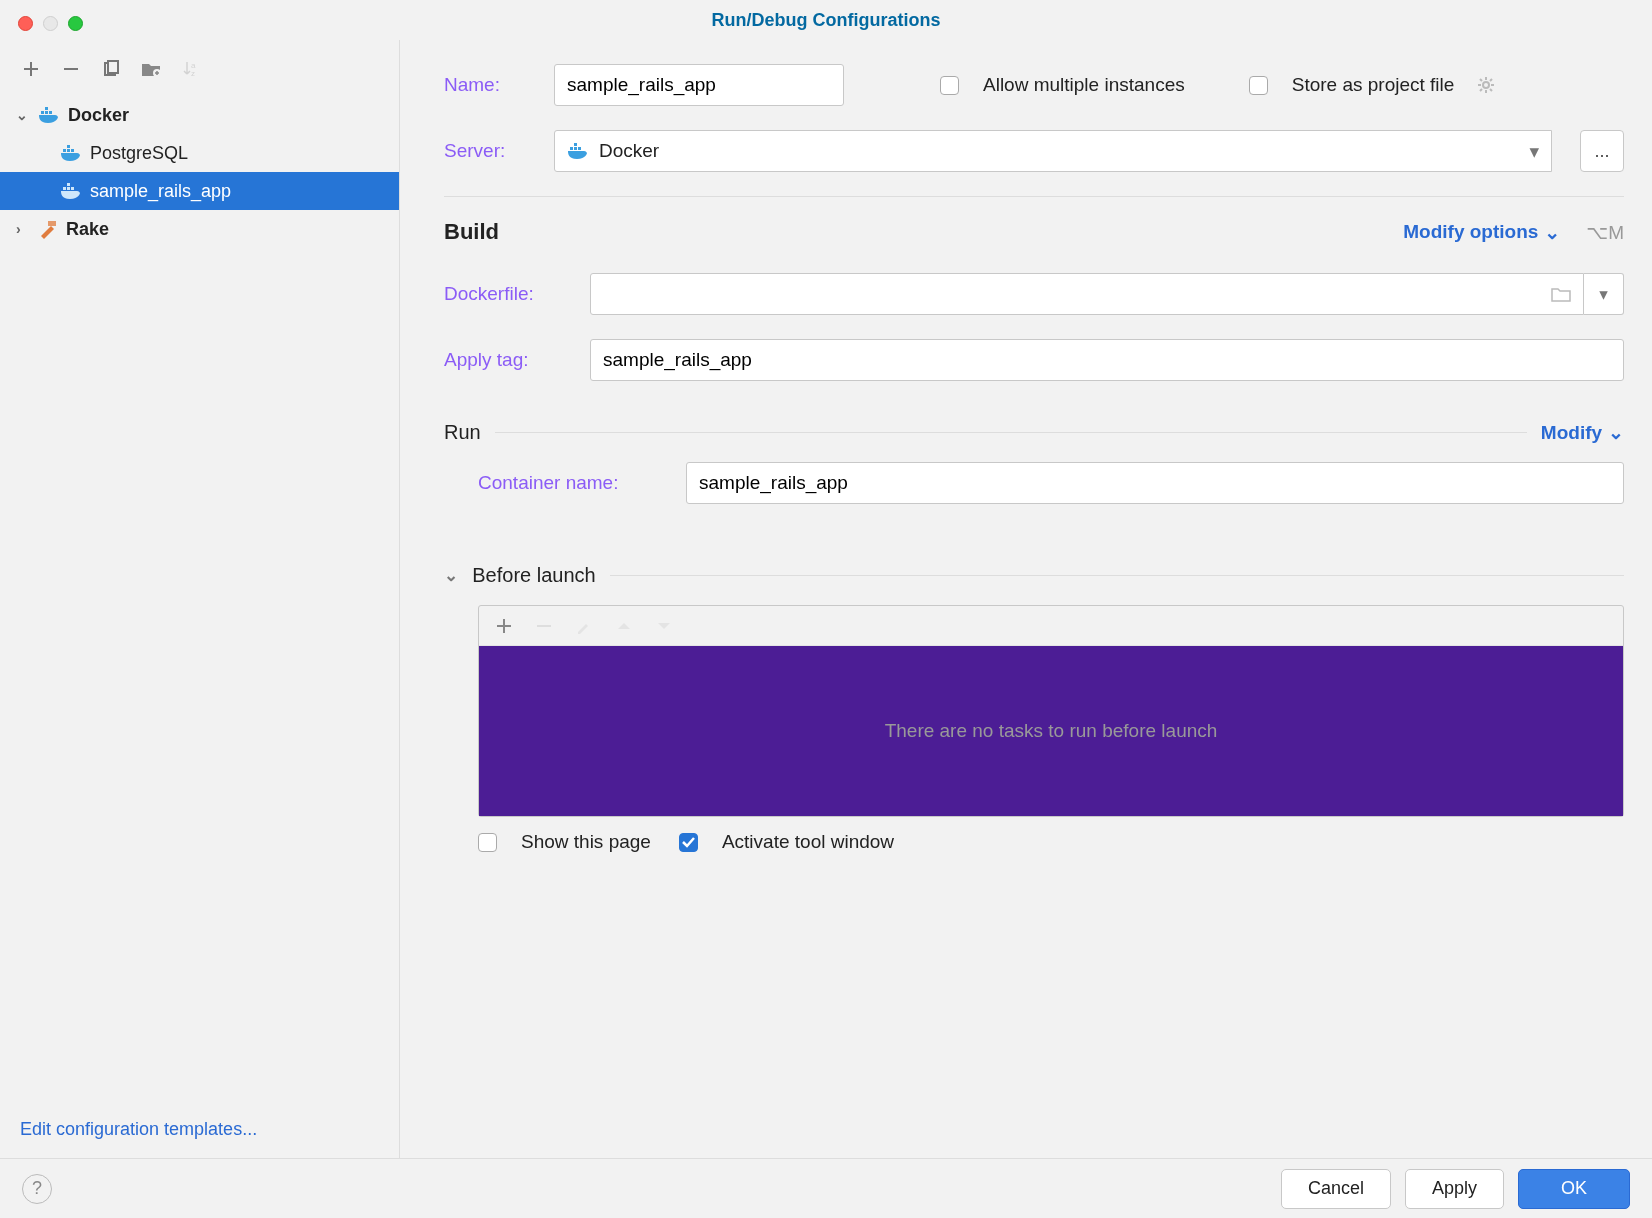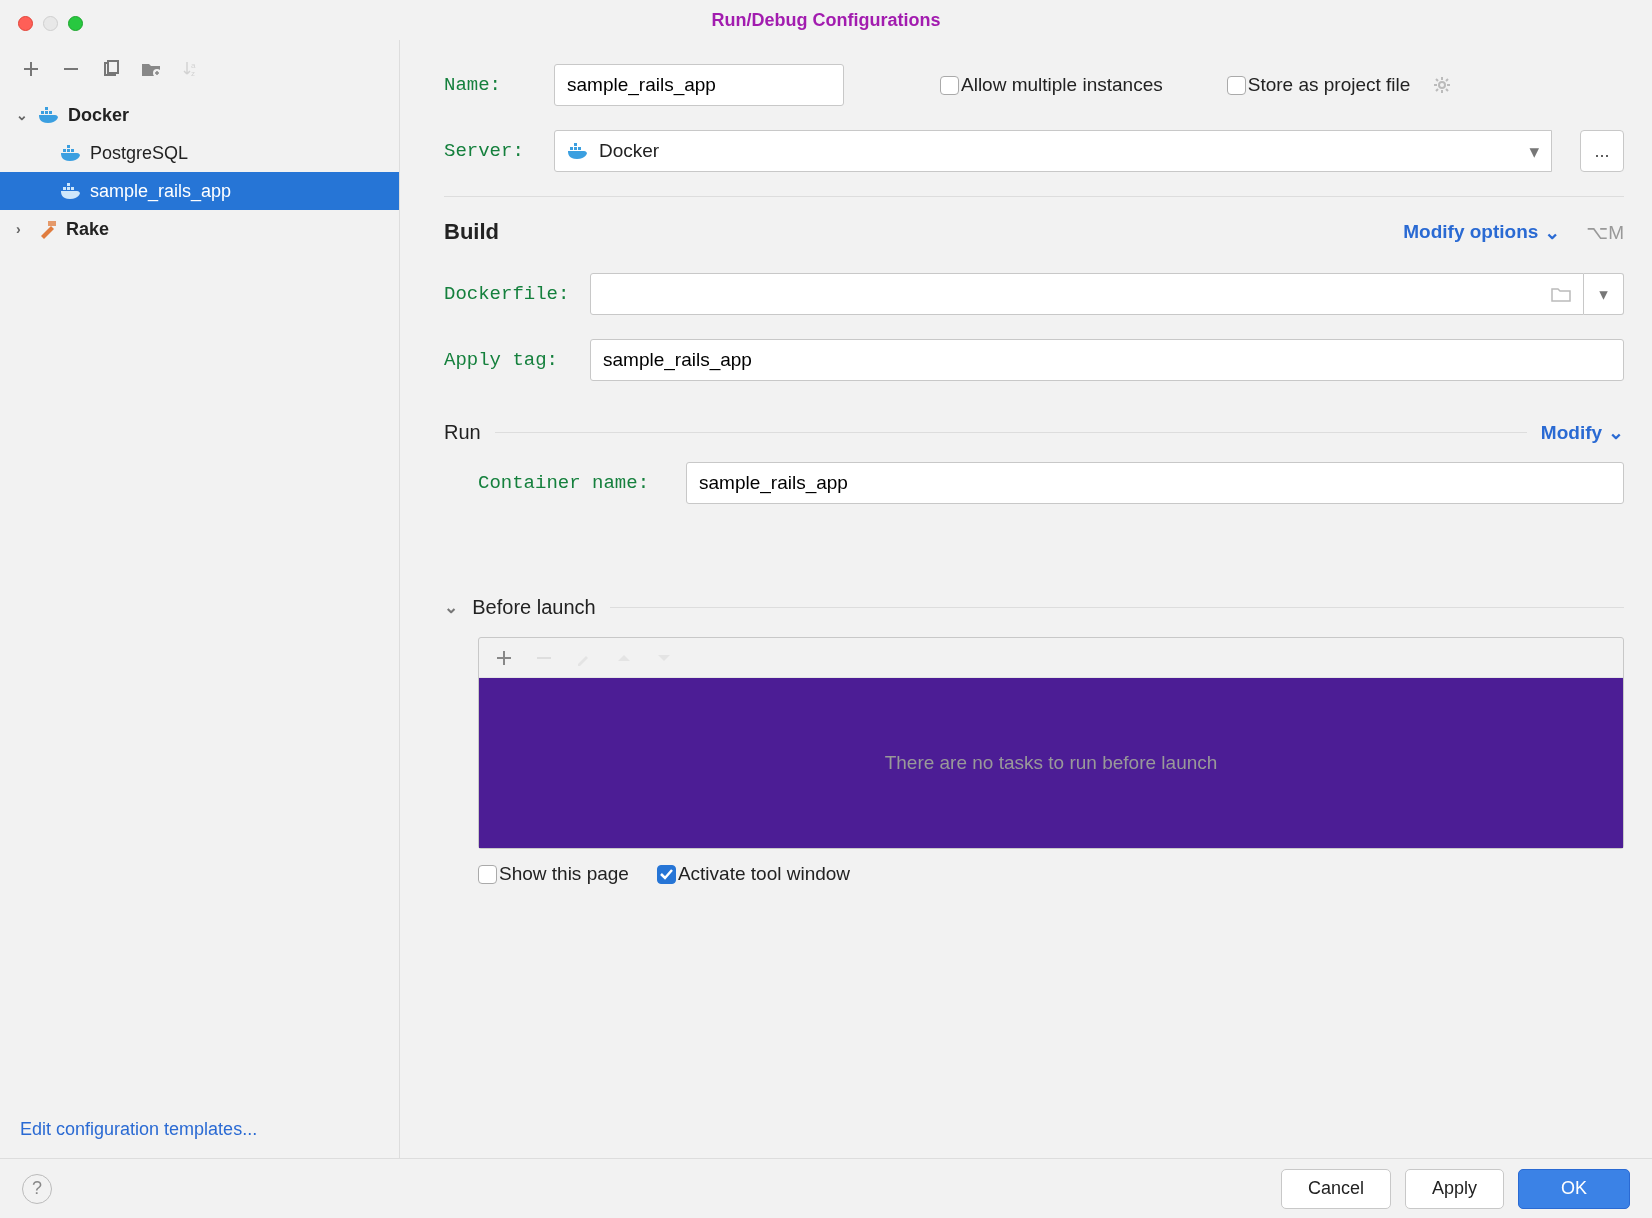--- a/index.html
+++ b/index.html
@@ -18,21 +18,21 @@
   display: flex;
   align-items: center;
   padding: 0 12px;
   position: relative;
 }
 .traffic { display: flex; gap: 10px; align-items: center; position: absolute; left: 18px; top: 16px;}
 .traffic span { width: 15px; height: 15px; border-radius: 50%; display: inline-block; }
 .traffic .r { background: #ff5f57; border:1px solid #e24438;}
 .traffic .y { background: #febc2e; border:1px solid #cfcfcf; background:#e8e8e8;}
 .traffic .g { background: #28c840; border:1px solid #1da52d;}
-.titlebar h1 { font-size: 18px; font-weight: 700; flex:1; text-align: center; color:#a21caf;}
+.titlebar h1 { font-size: 18px; font-weight: 700; flex:1; text-align: center; color:#0369a1;}
 .main { display: flex; height: calc(100% - 100px); }
 .sidebar {
   width: 400px;
   border-right: 1px solid #ddd;
   display: flex;
   flex-direction: column;
   padding-top: 8px;
 }
 .toolbar { display:flex; gap:18px; padding: 10px 16px 14px 20px; }
 .tb-btn { width:22px; height:22px; display:flex; align-items:center; justify-content:center; color:#888; cursor:pointer;}
@@ -46,28 +46,28 @@
 .arrow { width:14px; color:#666; font-size:14px;}
 .arrow.down::before { content:"⌄"; font-weight:bold;}
 .arrow.right::before { content:"›"; font-weight:bold;}
 .editlink { color:#2a6ad3; margin:auto 0 18px 20px; font-size:18px; cursor:pointer;}
 .content {
   flex:1;
   padding: 24px 28px 8px 44px;
   overflow:auto;
 }
 .row { display:flex; align-items:center; margin-bottom: 24px; gap: 18px;}
-.lbl { font-size:19px; color:#15803d;font-family:Liberation Mono, monospace; }
+.lbl { font-size:19px; color:#8b5cf6; }
 .input {
   background:#fff; border:1px solid #c8c8c8; border-radius:3px;
   height:42px; padding:0 12px; font-size:19px; color:#222;
   display:flex; align-items:center;
 }
 .input input { border:none; outline:none; width:100%; font-size:19px; background:transparent;}
-.chk { display:flex; align-items:center; gap:2px; }
+.chk { display:flex; align-items:center; gap:24px; }
 .chk-box { width:19px; height:19px; border:1.5px solid #aaa; border-radius:4px; background:#fff; display:flex; align-items:center; justify-content:center;}
 .chk-box.checked { background:#2675d6; border-color:#2675d6; color:#fff;}
 .chk-label { font-size:19px; }
 hr.sep { border:none; border-top:1px solid #ddd; margin:8px 0 22px 0;}
 .section-title { font-size:22px; font-weight:700; }
 .link { color:#2a6ad3; font-size:19px; cursor:pointer; display:flex; align-items:center; gap:6px;font-weight:bold;}
 .hint-kbd { font-family:inherit; color:#999; font-size:19px; margin-left:8px;}
 .combo { display:flex; flex:1; }
 .combo .input { flex:1; border-top-right-radius:0; border-bottom-right-radius:0;}
 .combo .btn-split { width:40px; background:#fff; border:1px solid #c8c8c8; border-left:none; display:flex; align-items:center; justify-content:center; border-radius:0 3px 3px 0;}
@@ -268,21 +268,21 @@
 
     <div class="section-hr">
       <span class="stext">Run</span>
       <span class="line"></span>
       <a class="link">
         <span>Modify</span>
         <span style="color:#2a6ad3">⌄</span>
       </a>
     </div>
 
-    <div class="row" style="padding-left:34px; margin-bottom:92px">
+    <div class="row" style="padding-left:34px; margin-bottom:60px">
       <span class="lbl" style="width:190px">Container name:</span>
       <div class="input" style="flex:1">
           <input value="sample_rails_app" style="">
         </div>
     </div>
 
     <div class="section-hr">
       <span style="color:#777; font-weight:bold">⌄</span>
       <span class="stext">Before launch</span>
       <span class="line"></span>

